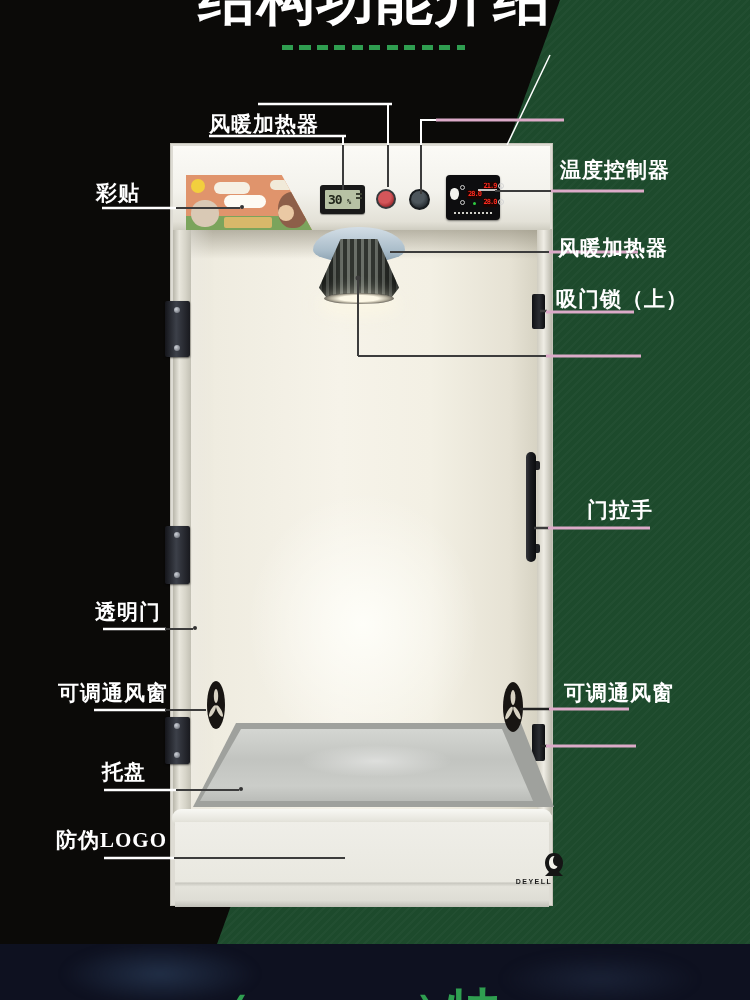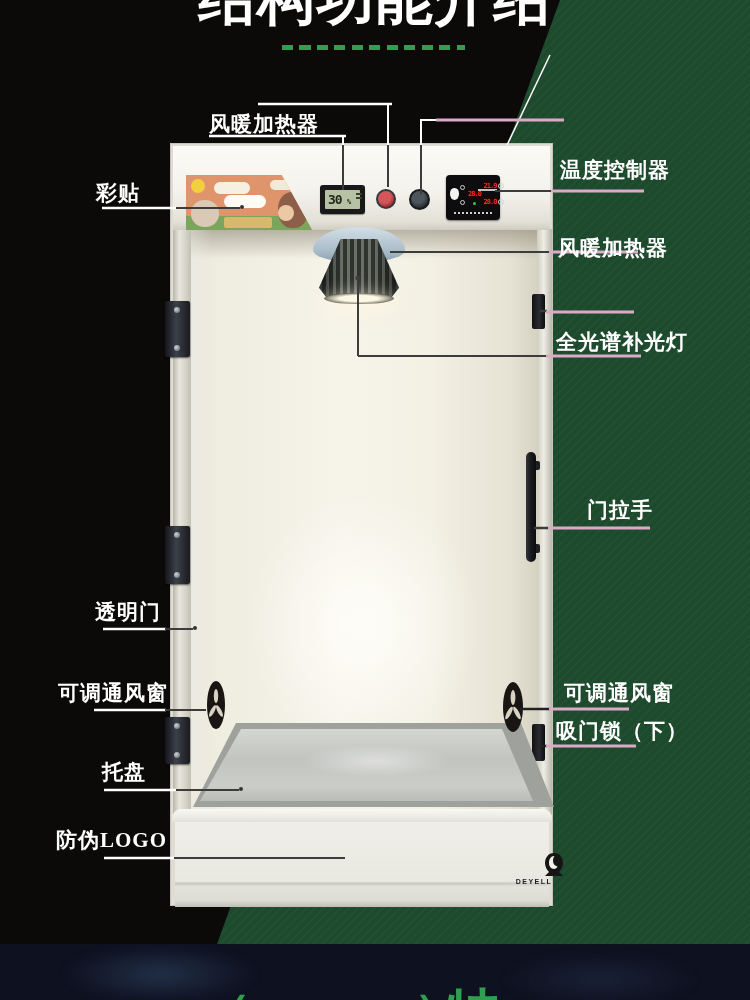--- a/index.html
+++ b/index.html
@@ -313,26 +313,25 @@
     <line x1="176" y1="790" x2="239" y2="790" stroke="#3c3c3c" stroke-width="2"></line>
     <circle cx="241" cy="789" r="2" fill="#333"></circle>
     <line x1="104" y1="858" x2="175" y2="858" stroke="#fff" stroke-width="2.5"></line>
     <line x1="174" y1="858" x2="345" y2="858" stroke="#3c3c3c" stroke-width="2"></line>
   </svg>
 
   <div class="lbl lb-hygro">风暖加热器</div>
   <div class="lbl lb-sticker">彩贴</div>
   <div class="lbl lb-ctrl">温度控制器</div>
   <div class="lbl lb-fanheat">风暖加热器</div>
-  <div class="lbl lb-lamp">全光谱补光灯</div>
+  <div class="lbl lb-lockup">吸门锁（上）</div>
   <div class="lbl lb-handle">门拉手</div>
   <div class="lbl lb-door">透明门</div>
   <div class="lbl lb-ventl">可调通风窗</div>
   <div class="lbl lb-ventr">可调通风窗</div>
-  <div class="lbl lb-locklow">吸门锁（下）</div>
   <div class="lbl lb-tray">托盘</div>
   <div class="lbl lb-logo">防伪LOGO</div>
 
   <div class="footer-band">
     <div class="fshape1"></div>
     <div class="fshape2"></div>
     <span class="fglyph fg1">（</span>
     <span class="fglyph fg2">）</span>
     <span class="fglyph fg3">特</span>
   </div>

